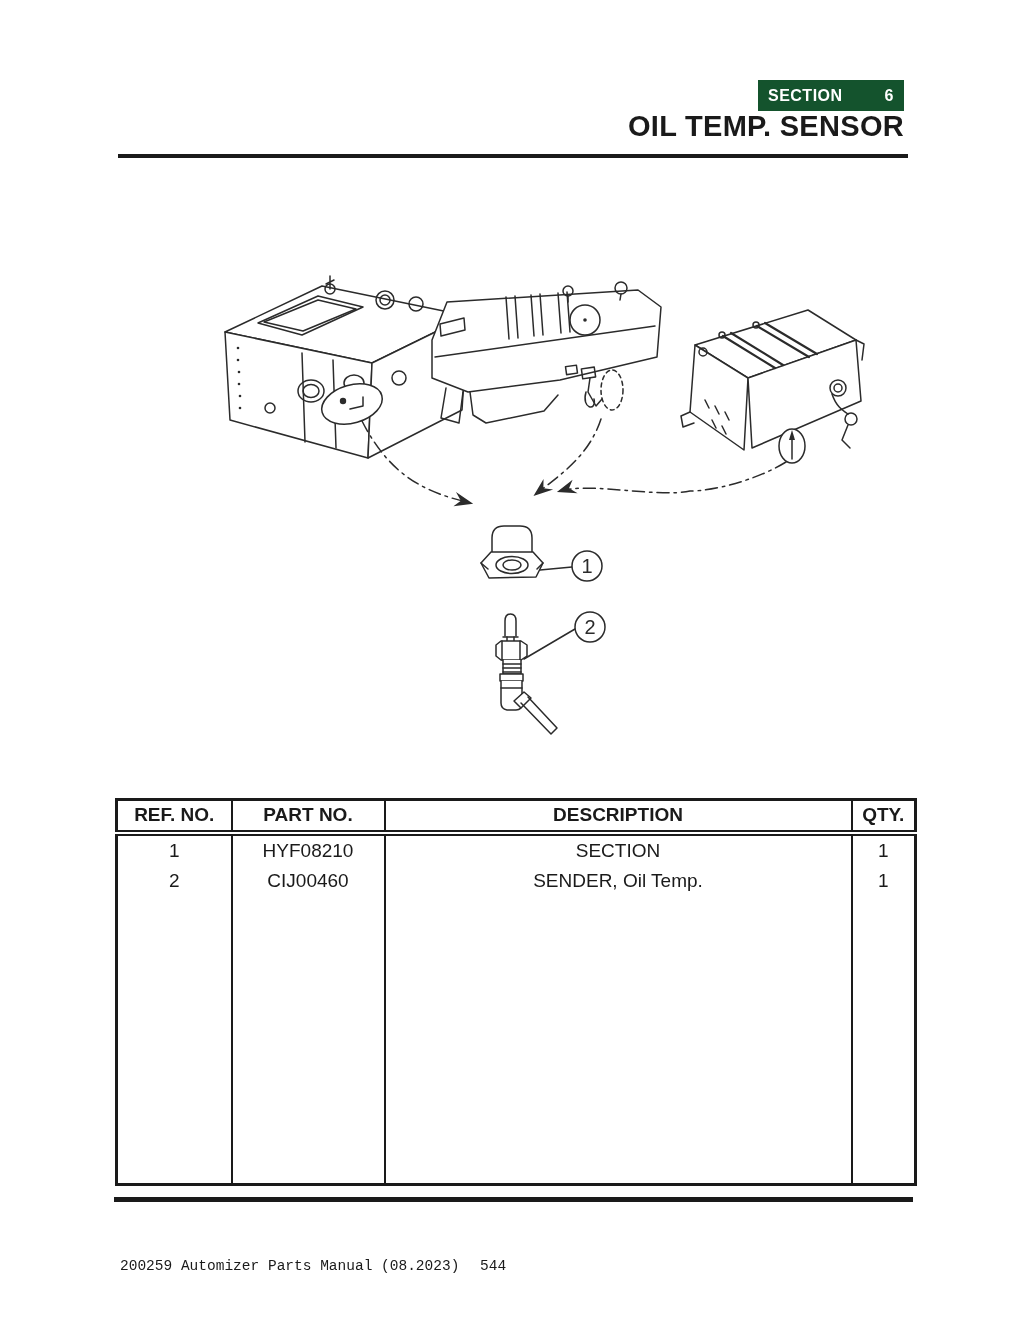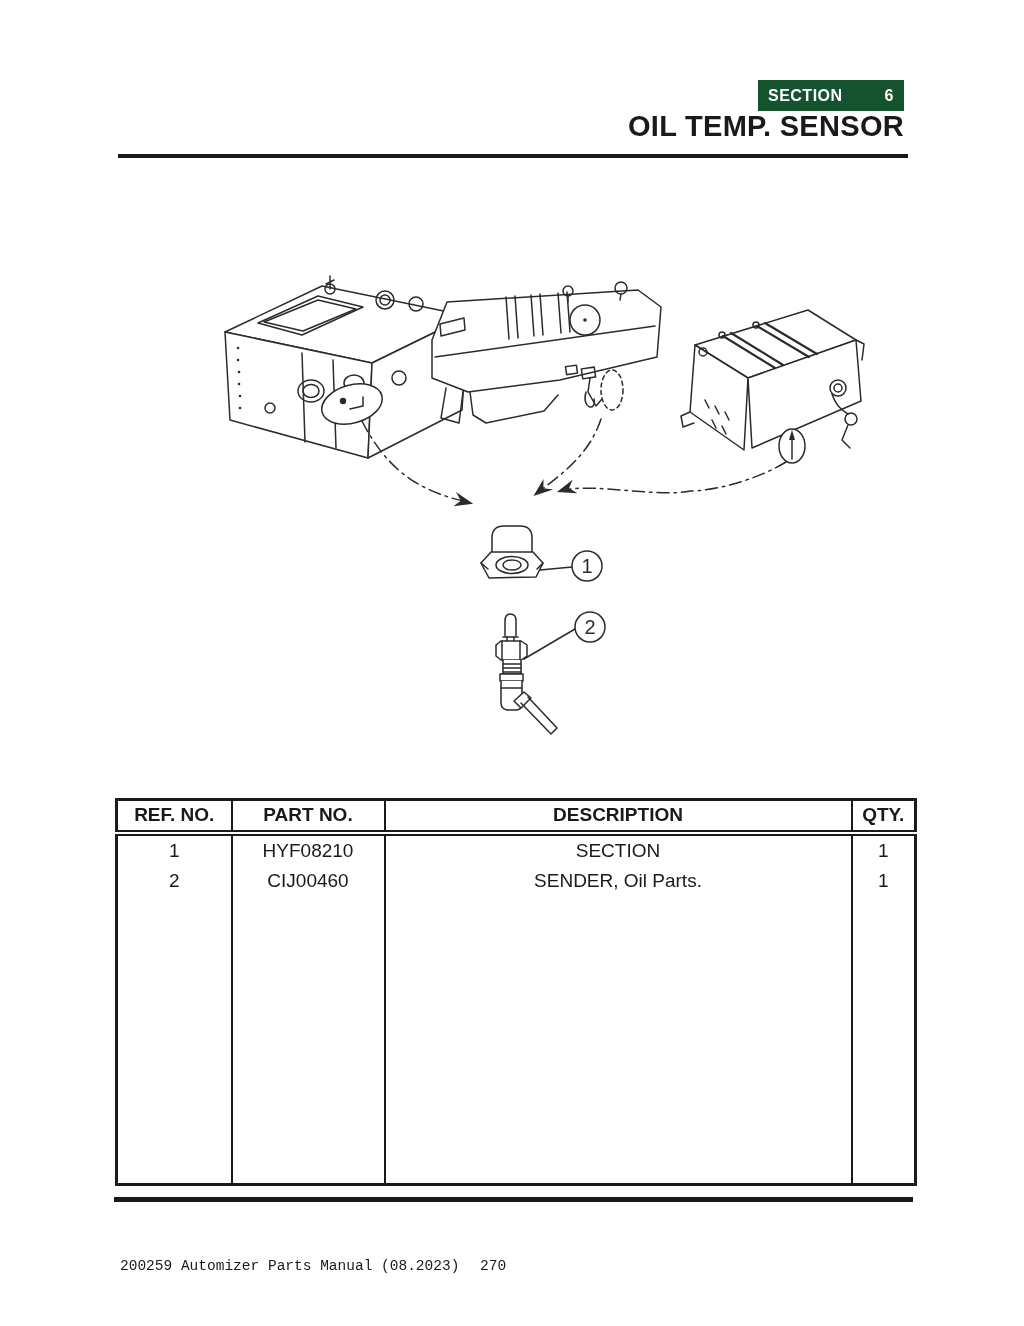--- a/index.html
+++ b/index.html
@@ -198,30 +198,30 @@
     <tbody>
       <tr class="data-row">
         <td class="t-center">1</td>
         <td class="t-left">HYF08210</td>
         <td class="t-left">SECTION</td>
         <td class="t-center">1</td>
       </tr>
       <tr class="data-row">
         <td class="t-center">2</td>
         <td class="t-left">CIJ00460</td>
-        <td class="t-left">SENDER, Oil Parts.</td>
+        <td class="t-left">SENDER, Oil Temp.</td>
         <td class="t-center">1</td>
       </tr>
       <tr class="filler-row">
         <td></td>
         <td></td>
         <td></td>
         <td></td>
       </tr>
     </tbody>
   </table>
 
   <div class="rule-bottom"></div>
 
   <div class="footer-text footer-manual">200259 Automizer Parts Manual (08.2023)</div>
-  <div class="footer-text footer-page">270</div>
+  <div class="footer-text footer-page">544</div>
 
 </div>
 
 </body></html>

